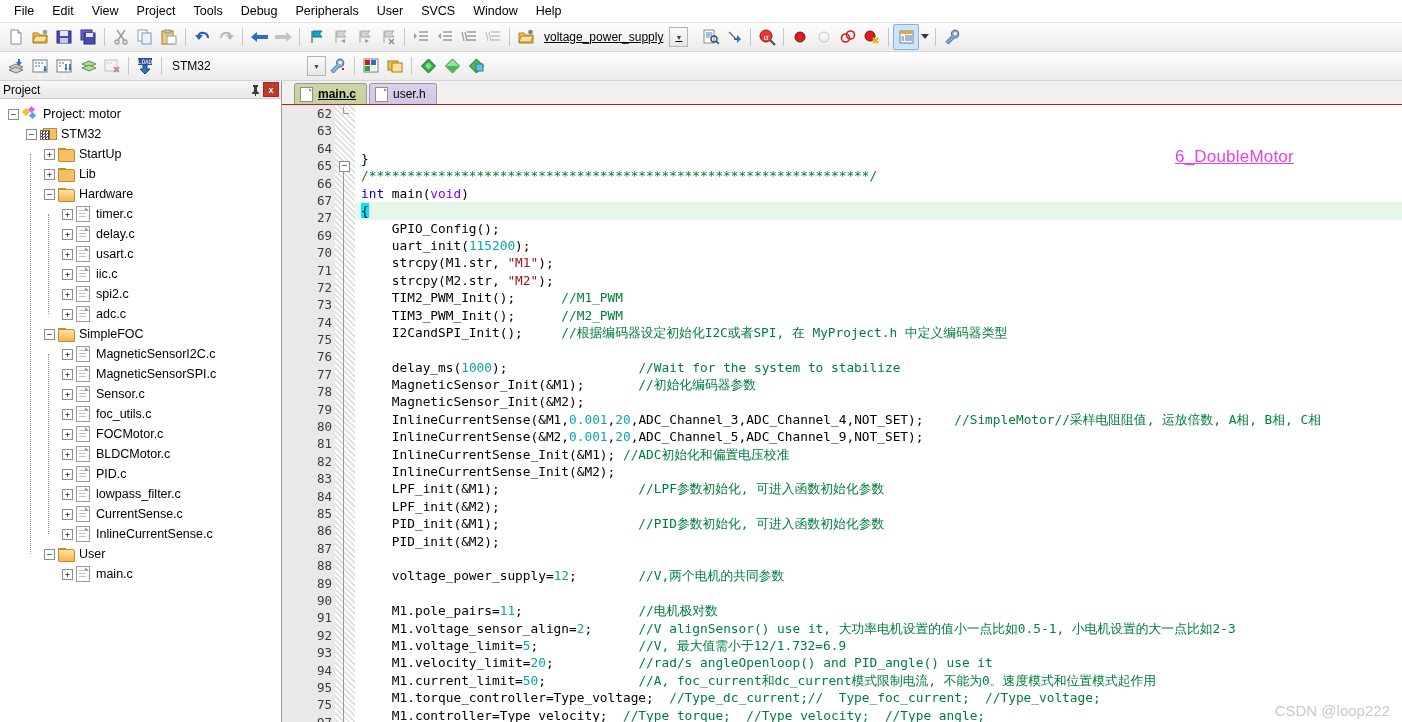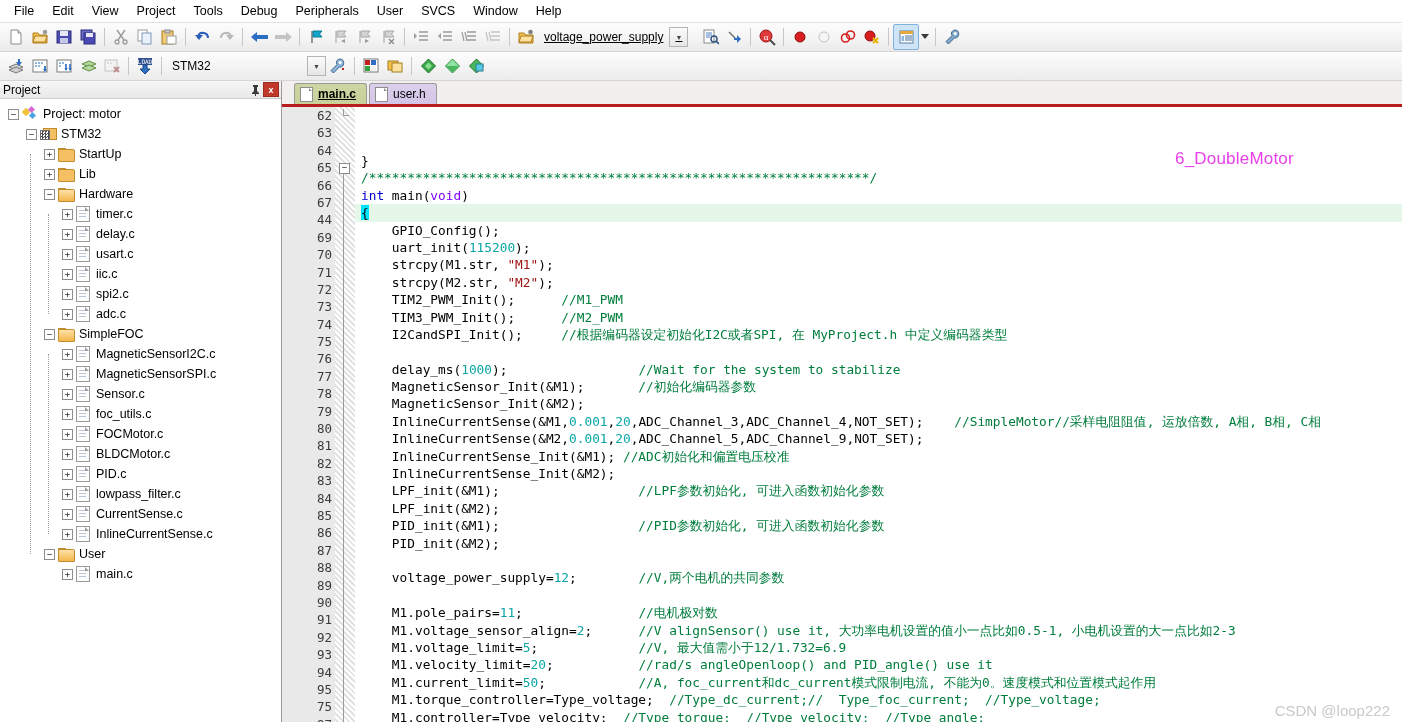--- a/index.html
+++ b/index.html
@@ -72,21 +72,21 @@
   #tabstrip{height:23px;display:flex;align-items:flex-end;background:#f1f0ef;padding-left:12px;}
   .etab{
     height:20px;display:flex;align-items:center;padding:0 10px 0 5px;margin-right:2px;
     border:1px solid #9a9a9a;border-bottom:none;border-radius:3px 3px 0 0;font-size:12px;
   }
   .etab.active{background:linear-gradient(to bottom,#cdd6a2,#c7d19a);}
   .etab.active .tname{font-weight:bold;text-decoration:underline;}
   .etab.inactive{background:linear-gradient(to bottom,#dcd0ec,#d3c5e7);}
   .tab-doc{width:11px;height:13px;background:#fff;border:1px solid #8e8e8e;margin-right:5px;position:relative;flex:0 0 auto;}
   .tab-doc:after{content:"";position:absolute;right:0;top:0;border-width:0 3px 3px 0;border-style:solid;border-color:#8e8e8e #ffffff;}
-  #code-area{flex:1;display:flex;background:#ffffff;border-top:3px solid #b91c1c;overflow:hidden;position:relative;}
+  #code-area{flex:1;display:flex;background:#ffffff;border-top:1px solid #b91c1c;overflow:hidden;position:relative;}
   #gutter-left{width:22px;background:#e9e9e9;flex:0 0 auto;}
   #linenums{
     width:28px;flex:0 0 auto;background:#e9e9e9;text-align:right;
     font-family:"DejaVu Sans Mono","Liberation Mono",monospace;font-size:12.5px;color:#3a3a3a;
     padding-right:3px;
   }
   #foldcol{
     width:20px;flex:0 0 auto;background:
       repeating-linear-gradient(45deg,#ffffff 0 2px,#e2e2e2 2px 4px);
     position:relative;
@@ -101,21 +101,21 @@
   .hl{background:#e4f7e8;}
   .kw{color:#0000d0;font-weight:normal;}
   .kw2{color:#8000ff;}
   .num{color:#0aa5a5;}
   .str{color:#a31515;}
   .cm{color:#007d3c;}
   .sel{background:#00e5ff;}
   
   #annot{
     position:absolute;color:#e83fe8;font-size:17px;font-weight:500;
-    font-family:"Liberation Sans",sans-serif;letter-spacing:.2px;
+    font-family:"Liberation Sans",sans-serif;letter-spacing:.2px;text-decoration:underline;
   }
   #watermark{
     position:absolute;right:12px;bottom:4px;color:#c9c9c9;font-size:15px;
     font-family:"Liberation Sans",sans-serif;
   }
   
   .foldbox{
     position:absolute;width:9px;height:9px;border:1px solid #8a8a8a;background:#fff;
     font-size:9px;line-height:7px;text-align:center;color:#333;
     font-family:"DejaVu Sans Mono",monospace;
@@ -719,21 +719,21 @@
 
     <div id="code-area">
       <div id="gutter-left"></div>
       <div id="linenums">
           <div class="ln">62</div>
           <div class="ln">63</div>
           <div class="ln">64</div>
           <div class="ln">65</div>
           <div class="ln">66</div>
           <div class="ln">67</div>
-          <div class="ln">44</div>
+          <div class="ln">27</div>
           <div class="ln">69</div>
           <div class="ln">70</div>
           <div class="ln">71</div>
           <div class="ln">72</div>
           <div class="ln">73</div>
           <div class="ln">74</div>
           <div class="ln">75</div>
           <div class="ln">76</div>
           <div class="ln">77</div>
           <div class="ln">78</div>

